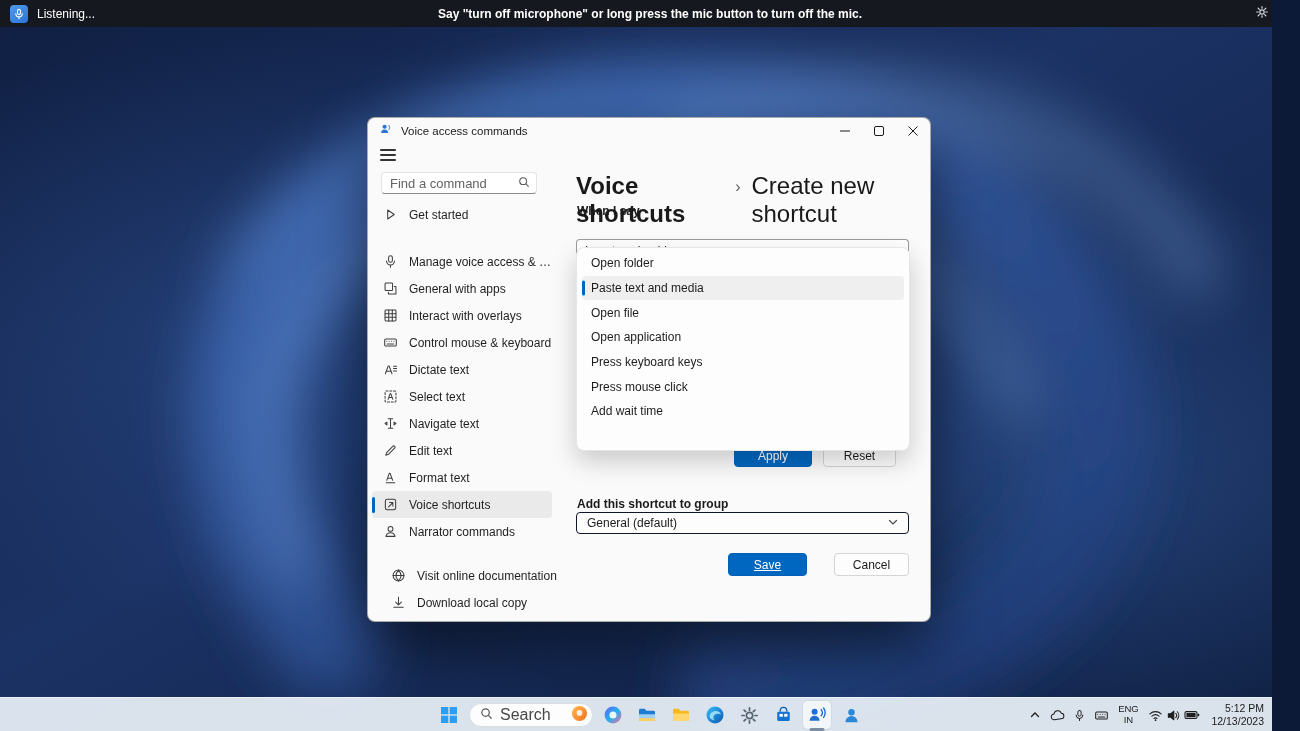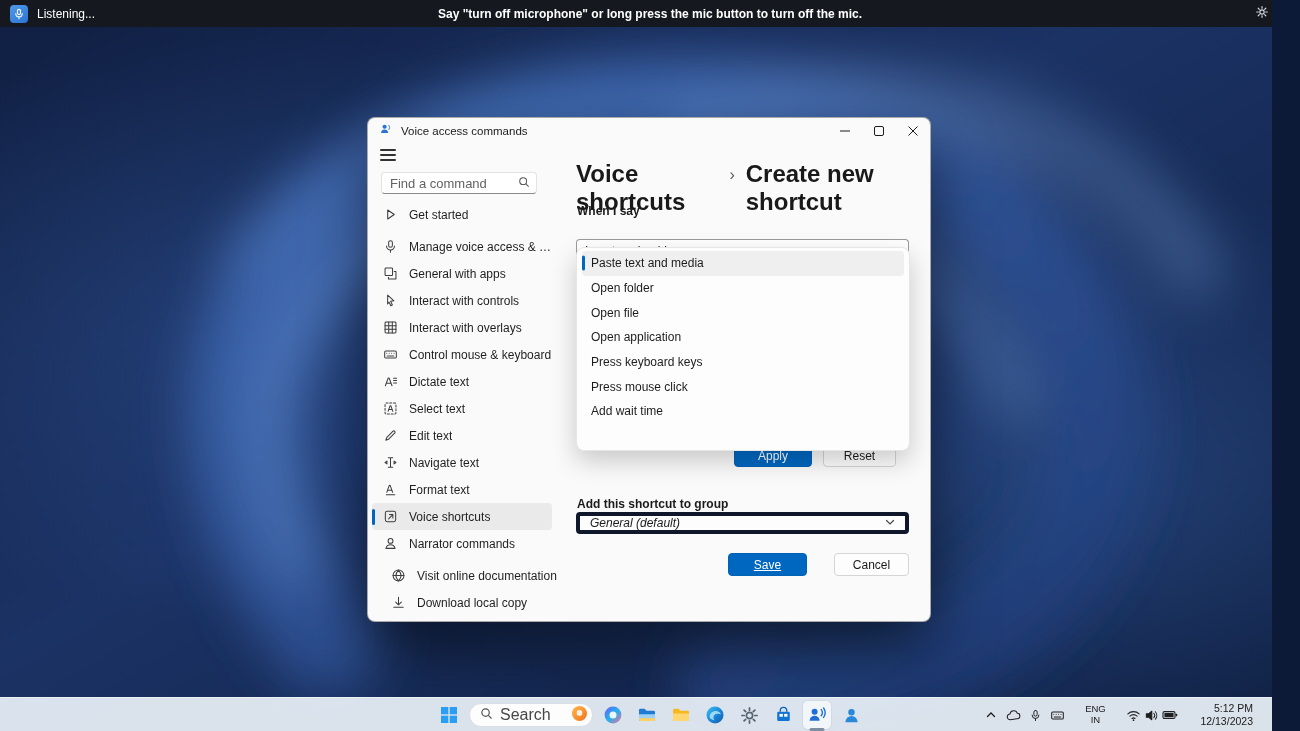--- a/index.html
+++ b/index.html
@@ -29,62 +29,62 @@
   .hamburger{position:absolute;left:12px;top:30px;width:16px;height:14px;display:flex;flex-direction:column;justify-content:space-between;padding:1px 0;}
   .hamburger span{display:block;height:1.6px;background:#323232;border-radius:1px;}
   .searchbox{position:absolute;left:13px;top:54px;width:156px;height:22px;background:#ffffff;border:1px solid #e3e3e3;
     border-bottom:1px solid #8a8a8a;border-radius:4px;display:flex;align-items:center;padding:0 6px 0 8px;}
   .searchbox input{flex:1;border:none;outline:none;font-size:13px;color:#3c3c3c;background:transparent;min-width:0;}
   .searchbox input::placeholder{color:#636363;}
   .side-list{position:absolute;left:4px;top:83px;width:180px;}
   .side-footer{position:absolute;left:12px;bottom:5px;width:180px;}
   .side-item{position:relative;height:27px;display:flex;align-items:center;gap:11px;padding-left:10px;border-radius:4px;
     font-size:12px;color:#1f1f1f;}
-  .side-item.first{margin-bottom:5px;}
+  .side-item.first{margin-bottom:20px;}
   .side-item .s-ico{width:16px;height:16px;display:flex;align-items:center;justify-content:center;color:#3d3d3d;flex:0 0 16px;}
   .side-item .accent{display:none;}
   .side-item.selected{background:#eaeaea;}
   .side-item.selected .accent{display:block;position:absolute;left:0;top:50%;transform:translateY(-50%);width:3px;height:16px;border-radius:2px;background:#0067c0;}
   .s-lbl{white-space:nowrap;overflow:hidden;text-overflow:ellipsis;}
   
   .crumb{position:absolute;left:208px;top:42px;display:flex;align-items:baseline;gap:11px;color:#191919;}
   .crumb .parent{font-size:24px;font-weight:600;}
   .crumb .sep{font-size:16px;color:#5d5d5d;transform:translateY(-2px);}
-  .crumb .cur{font-size:24px;font-weight:700;}
+  .crumb .cur{font-size:24px;font-weight:400;margin-top:12px;}
   .f-label{position:absolute;left:209px;top:86px;font-size:12px;font-weight:600;color:#1b1b1b;}
   .f-input{position:absolute;left:208px;top:101px;width:333px;height:23px;background:#fff;border:1px solid #9b9b9b;
     border-bottom-color:#6e6e6e;border-radius:4px;padding:0 8px;font-size:12px;color:#1b1b1b;outline:none;margin-top:20px;}
   .btn{position:absolute;height:23px;border-radius:4px;font-size:12px;display:flex;align-items:center;justify-content:center;cursor:default;}
   .btn.primary{background:#0067c0;border:1px solid #0061b5;color:#fff;}
   .btn.standard{background:#fdfdfd;border:1px solid #d5d5d5;color:#1b1b1b;}
   .btn-apply{left:366px;top:326px;width:78px;}
   .btn-reset{left:455px;top:326px;width:73px;}
   .btn-save{left:360px;top:435px;width:79px;text-decoration:underline;}
   .btn-cancel{left:466px;top:435px;width:75px;}
   .menu{position:absolute;left:208px;top:129px;width:334px;height:204px;background:#fdfdfd;border:1px solid #e6e6e6;
     border-radius:8px;box-shadow:0 10px 26px rgba(0,0,0,.2);padding:3px 0;z-index:6;}
   .m-item{position:relative;height:24.7px;margin:0 5px;display:flex;align-items:center;padding-left:9px;border-radius:4px;
     font-size:12px;color:#1c1c1c;}
   .m-item .m-accent{display:none;}
   .m-item.selected{background:#efefef;}
   .m-item.selected .m-accent{display:block;position:absolute;left:0;top:50%;transform:translateY(-50%);width:3px;height:15px;border-radius:2px;background:#0067c0;}
   .g-label{top:379px;}
-  .select{position:absolute;left:208px;top:394px;width:333px;height:22px;background:#fdfdfd;border:4px solid #0f172a;
-    border-radius:4px;display:flex;align-items:center;justify-content:space-between;padding:0 10px;font-size:12px;color:#1b1b1b;font-style:italic;}
+  .select{position:absolute;left:208px;top:394px;width:333px;height:22px;background:#fdfdfd;border:1px solid #0f172a;
+    border-radius:4px;display:flex;align-items:center;justify-content:space-between;padding:0 10px;font-size:12px;color:#1b1b1b;}
   
   .taskbar{position:absolute;left:0;bottom:0;width:1300px;height:34px;background:rgba(234,241,248,.93);
     border-top:1px solid rgba(255,255,255,.5);z-index:20;}
   .tb-center{position:absolute;left:50%;top:0;height:34px;transform:translateX(-50%);display:flex;align-items:center;gap:6px;}
   .tb-app{position:relative;width:28px;height:28px;border-radius:5px;display:flex;align-items:center;justify-content:center;}
   .tb-app.active{background:rgba(255,255,255,.65);box-shadow:0 0 0 1px rgba(0,0,0,.04);}
   .tb-app .ind{position:absolute;bottom:-2px;left:50%;transform:translateX(-50%);width:15px;height:3px;border-radius:2px;background:#7e8ea2;}
   .tb-search{height:24px;border-radius:13px;background:#fdfdfe;border:1px solid #d9dee4;display:flex;align-items:center;
     gap:7px;padding:0 4px 0 10px;width:124px;}
   .tb-search .tb-s-label{font-size:16px;color:#474747;flex:1;}
-  .tb-tray{position:absolute;right:3px;top:0;height:34px;display:flex;align-items:center;gap:12px;}
+  .tb-tray{position:absolute;right:3px;top:0;height:34px;display:flex;align-items:center;gap:1px;}
   .tr-ico{width:22px;height:26px;border-radius:4px;display:flex;align-items:center;justify-content:center;color:#1f1f1f;}
   .tr-lang{width:30px;text-align:center;font-size:9.5px;line-height:1.15;color:#1b1b1b;}
   .tr-group{display:flex;align-items:center;gap:3px;padding:0 4px;border-radius:4px;}
   .tr-clock{text-align:right;font-size:10.5px;line-height:1.25;color:#1b1b1b;padding:0 6px;}
   .tr-bell{width:26px;height:26px;display:flex;align-items:center;justify-content:center;border-radius:4px;}
 </style>
 </head>
 <body>
 
 <div class="stage">
@@ -206,29 +206,20 @@
               <rect x="2.2" y="2.2" width="8" height="8" rx="1"></rect>
               <path d="M12 5.8h1.8v8h-8V12"></path>
             </svg>
           </span>
   <span class="s-lbl">General with apps</span>
         </div>
         <div class="side-item">
 
   <span class="s-ico">
             <svg viewBox="0 0 16 16" width="15" height="15" fill="none" stroke="currentColor" stroke-width="1.1" stroke-linecap="round" stroke-linejoin="round">
-              <path d="M5 2.2 11.6 8.3 8.2 8.9 10 12.8 8.3 13.6 6.5 9.7 4.9 11.8z"></path>
-            </svg>
-          </span>
-  <span class="s-lbl">Interact with controls</span>
-        </div>
-        <div class="side-item">
-
-  <span class="s-ico">
-            <svg viewBox="0 0 16 16" width="15" height="15" fill="none" stroke="currentColor" stroke-width="1.1" stroke-linecap="round" stroke-linejoin="round">
               <rect x="2.2" y="2.2" width="11.6" height="11.6" rx="1"></rect>
               <path d="M6.1 2.2v11.6M9.9 2.2v11.6M2.2 6.1h11.6M2.2 9.9h11.6"></path>
             </svg>
           </span>
   <span class="s-lbl">Interact with overlays</span>
         </div>
         <div class="side-item">
 
   <span class="s-ico">
             <svg viewBox="0 0 16 16" width="15" height="15" fill="none" stroke="currentColor" stroke-width="1.1" stroke-linecap="round" stroke-linejoin="round">
@@ -255,33 +246,33 @@
               <rect x="2.2" y="2.2" width="11.6" height="11.6" rx="1" stroke-dasharray="2.2 1.8"></rect>
               <path d="M5.4 11 7.5 5.2h.9L10.5 11M6.2 9.1h3.5"></path>
             </svg>
           </span>
   <span class="s-lbl">Select text</span>
         </div>
         <div class="side-item">
 
   <span class="s-ico">
             <svg viewBox="0 0 16 16" width="15" height="15" fill="none" stroke="currentColor" stroke-width="1.1" stroke-linecap="round" stroke-linejoin="round">
+              <path d="M8 3v10M5.6 3h4.8M5.6 13h4.8M2.2 8l2-1.5v3zM13.8 8l-2-1.5v3z"></path>
+            </svg>
+          </span>
+  <span class="s-lbl">Navigate text</span>
+        </div>
+        <div class="side-item">
+
+  <span class="s-ico">
+            <svg viewBox="0 0 16 16" width="15" height="15" fill="none" stroke="currentColor" stroke-width="1.1" stroke-linecap="round" stroke-linejoin="round">
               <path d="M3 13l.9-2.8 6.8-6.8a1.35 1.35 0 0 1 1.9 1.9l-6.8 6.8z"></path>
             </svg>
           </span>
   <span class="s-lbl">Edit text</span>
-        </div>
-        <div class="side-item">
-
-  <span class="s-ico">
-            <svg viewBox="0 0 16 16" width="15" height="15" fill="none" stroke="currentColor" stroke-width="1.1" stroke-linecap="round" stroke-linejoin="round">
-              <path d="M8 3v10M5.6 3h4.8M5.6 13h4.8M2.2 8l2-1.5v3zM13.8 8l-2-1.5v3z"></path>
-            </svg>
-          </span>
-  <span class="s-lbl">Navigate text</span>
         </div>
         <div class="side-item">
 
   <span class="s-ico">
             <svg viewBox="0 0 16 16" width="15" height="15" fill="none" stroke="currentColor" stroke-width="1.1" stroke-linecap="round" stroke-linejoin="round">
               <path d="M4 11 6.7 3.6h.9L10.3 11M4.9 8.8h4.5"></path>
               <path d="M3.5 13.6h9"></path>
             </svg>
           </span>
   <span class="s-lbl">Format text</span>
@@ -335,27 +326,27 @@
       <span class="cur">Create new shortcut</span>
     </div>
 
     <div class="f-label">When I say</div>
     <input class="f-input" value="Insert work address" style="">
 
     <button class="btn primary btn-apply">Apply</button>
     <button class="btn standard btn-reset">Reset</button>
 
     <div class="menu">
+        <div class="m-item">
+
+    <span>Open folder</span>
+        </div>
         <div class="m-item selected">
     <span class="m-accent"></span>
     <span>Paste text and media</span>
-        </div>
-        <div class="m-item">
-
-    <span>Open folder</span>
         </div>
         <div class="m-item">
 
     <span>Open file</span>
         </div>
         <div class="m-item">
 
     <span>Open application</span>
         </div>
         <div class="m-item">

